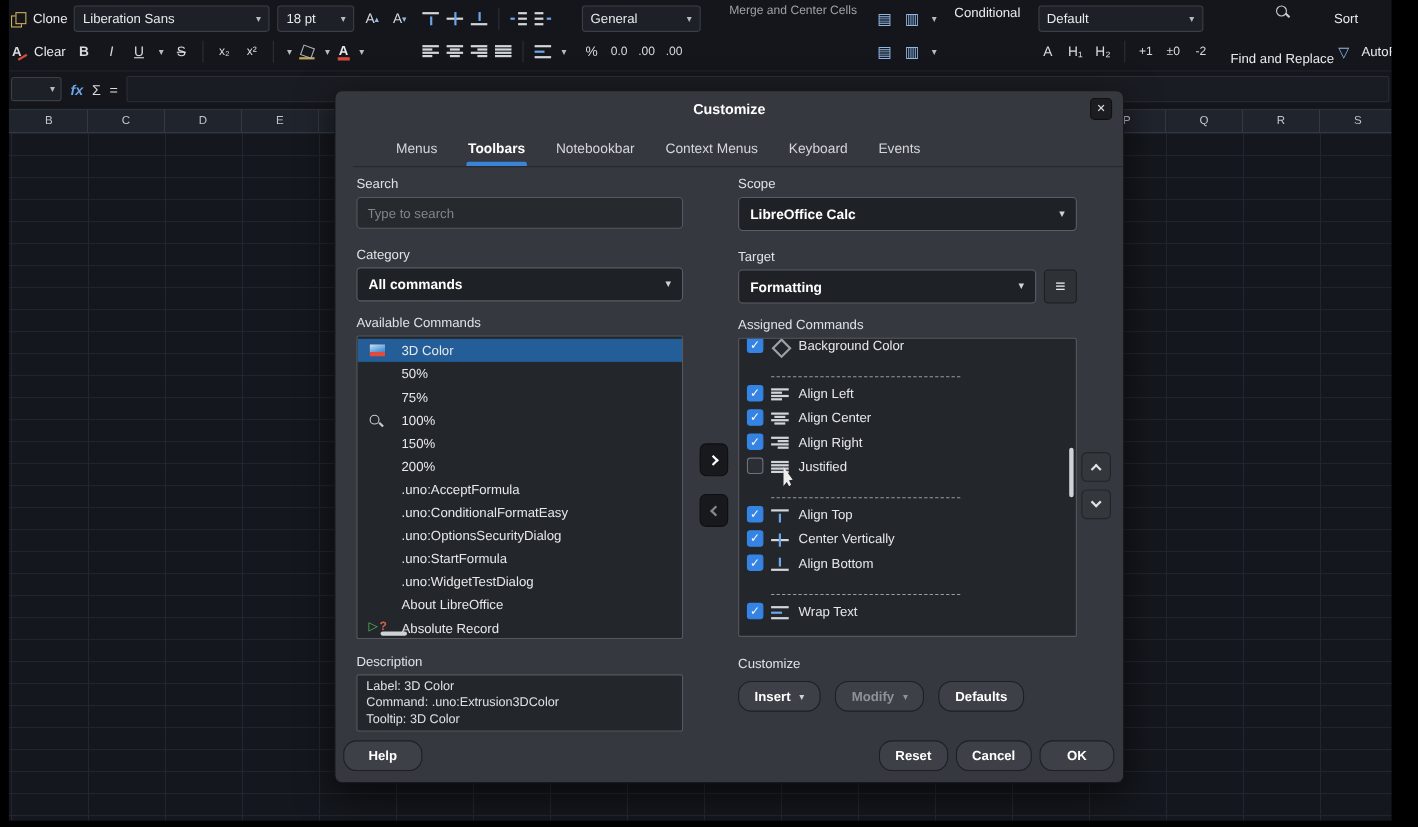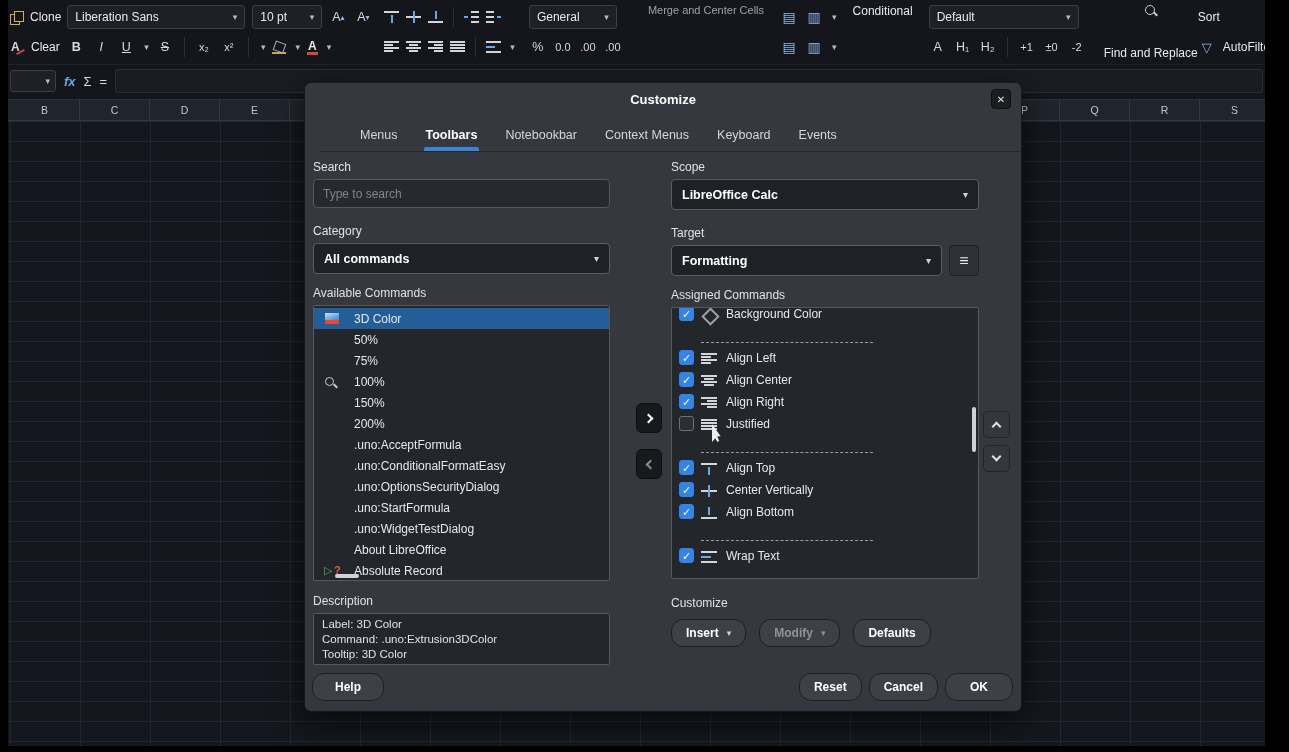--- a/index.html
+++ b/index.html
@@ -79,21 +79,21 @@
   .dialog{position:absolute;left:296px;top:82px;width:718px;height:630px;background:#35383e;border:1px solid #17181b;border-radius:7px;box-shadow:0 10px 34px rgba(0,0,0,.6);z-index:10}
   .dhead{position:absolute;top:0;left:0;right:0;height:32px;display:flex;align-items:center;justify-content:center}
   .dtitle{font-size:13px;font-weight:bold;color:#fff}
   .dclose{position:absolute;right:10px;top:6px;width:20px;height:20px;background:#1b1d21;border:1px solid #0f1013;border-radius:4px;display:flex;align-items:center;justify-content:center;color:#dfe2e5}
   .dclose::before{content:"✕";font-size:10px}
   .tabs{position:absolute;top:36px;left:16px;right:0;height:33px;display:flex;align-items:center;gap:28px;padding:0 0 0 39px;border-bottom:1px solid #26282d}
   .tab{font-size:12.5px;color:#d4d6d9;height:100%;display:flex;align-items:center;position:relative;white-space:nowrap}
   .tab.active{color:#fff;font-weight:bold}
   .tab.active::after{content:"";position:absolute;left:-2px;right:-2px;bottom:0;height:4px;background:#3b83d6;border-radius:2px 2px 0 0}
   .dlabel{font-size:12px;color:#dfe2e5;height:13px;line-height:13px}
-  .dcol-left{position:absolute;left:8px;top:78px;width:297px}
+  .dcol-left{position:absolute;left:19px;top:78px;width:297px}
   .dcol-right{position:absolute;left:366px;top:78px;width:308px}
   .dinput{width:100%;height:29px;background:#26292e;border:1px solid #55585d;border-radius:4px;color:#e8eaec;font-size:12px;padding:0 9px;margin-top:5px;outline:none}
   .dinput::placeholder{color:#82858a}
   .dcombo{height:31px;background:#1e2126;border:1px solid #5a5d63;border-radius:4px;display:flex;align-items:center;padding:0 10px;color:#fff;font-weight:bold;font-size:12.5px;margin-top:5px}
   .dcombo .caret{color:#d0d3d7;font-size:10px}
   .mt17{margin-top:17px}.mt13{margin-top:13px}.mt14{margin-top:14px}.mt18{margin-top:18px}
   .listbox{position:relative;background:#23262b;border:1px solid #55585d;border-radius:2px;margin-top:5px;overflow:hidden}
   .avlist{height:276px;padding-top:2px}
   .aslist{height:272px}
   .avrow{height:21px;display:flex;align-items:center;padding:0 4px 0 10px;gap:14px}
@@ -152,21 +152,21 @@
       </div>
     </div>
     <div class="vsep"></div>
     <div class="tgroup">
       <div class="trow">
         <div class="combo" style="width:178px">
           <span>Liberation Sans</span>
           <span class="caret"></span>
         </div>
         <div class="combo" style="width:70px">
-          <span>10 pt</span>
+          <span>18 pt</span>
           <span class="caret"></span>
         </div>
         <span class="tbtn fontmark-up">A</span>
         <span class="tbtn fontmark-dn">A</span>
       </div>
       <div class="trow">
         <span class="tbtn b">B</span>
         <span class="tbtn i">I</span>
         <span class="tbtn u">U</span>
           <span class="caret tight"></span>
@@ -198,21 +198,21 @@
         <span class="tico ic-align-right"></span>
         <span class="tico ic-justified"></span>
         <span class="vsep"></span>
         <span class="tico ic-wrap"></span>
         <span class="gi grid"></span>
           <span class="caret tight"></span>
       </div>
     </div>
     <div class="tgroup" style="margin-left:14px">
       <div class="trow">
-        <div class="combo" style="width:88px">
+        <div class="combo" style="width:108px">
           <span>General</span>
           <span class="caret"></span>
         </div>
       </div>
       <div class="trow">
         <span class="tbtn">%</span>
         <span class="tbtn sm">0.0</span>
         <span class="tbtn sm">.00</span>
         <span class="tbtn sm">.00</span>
       </div>

